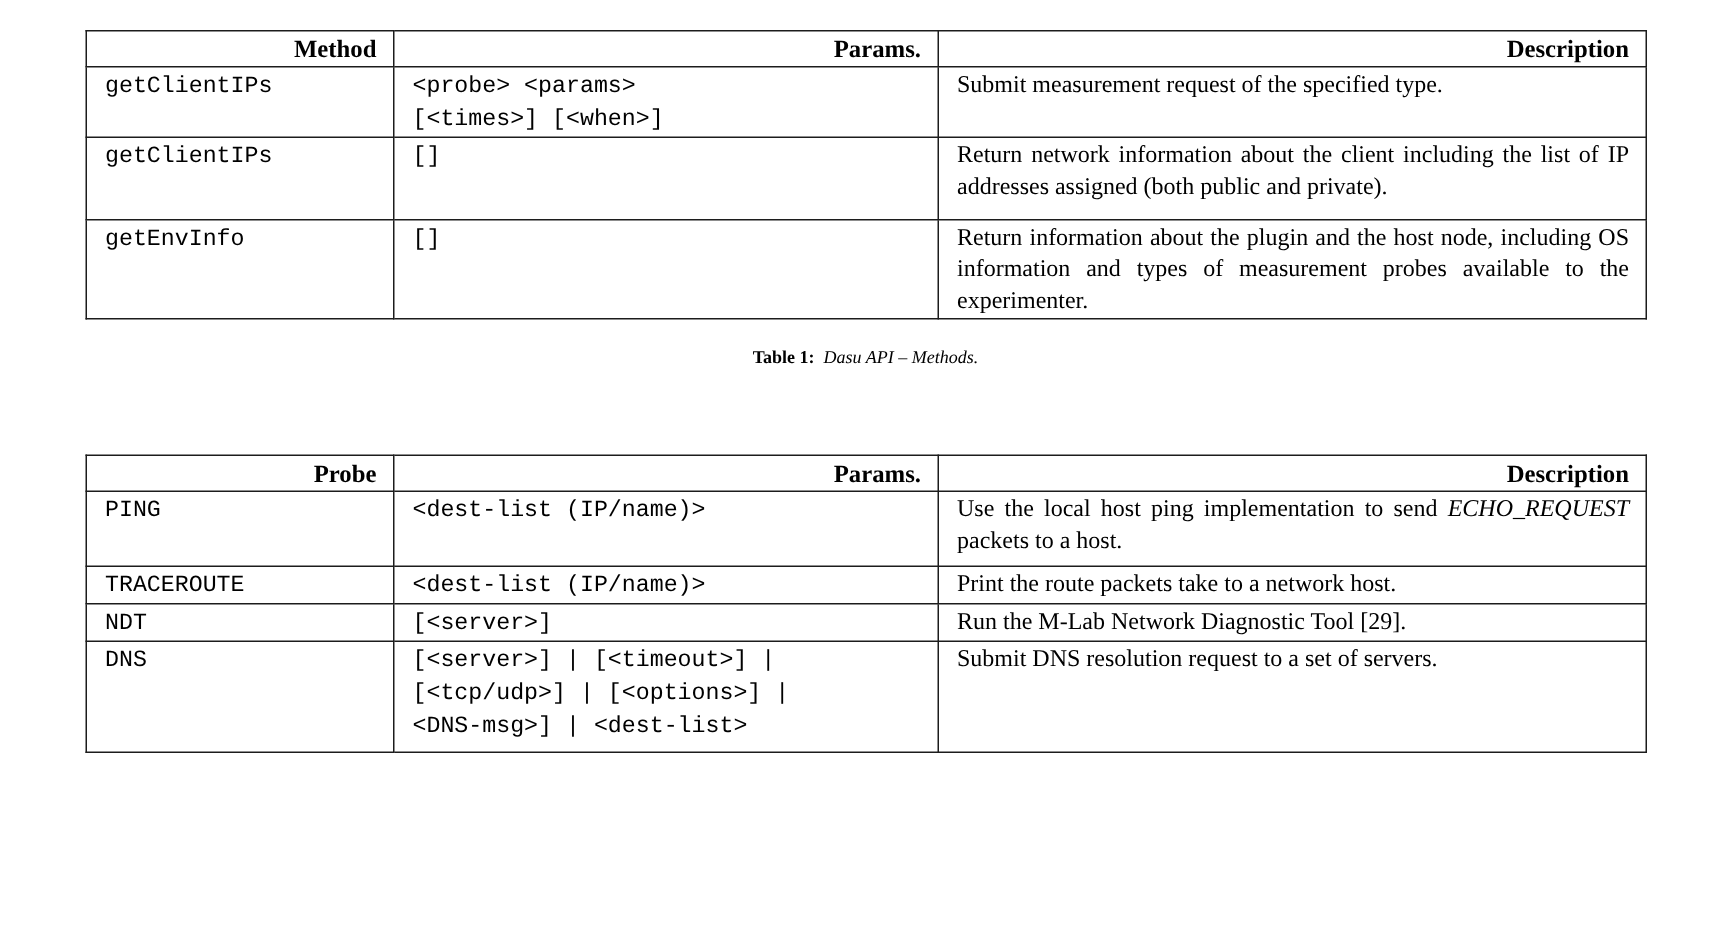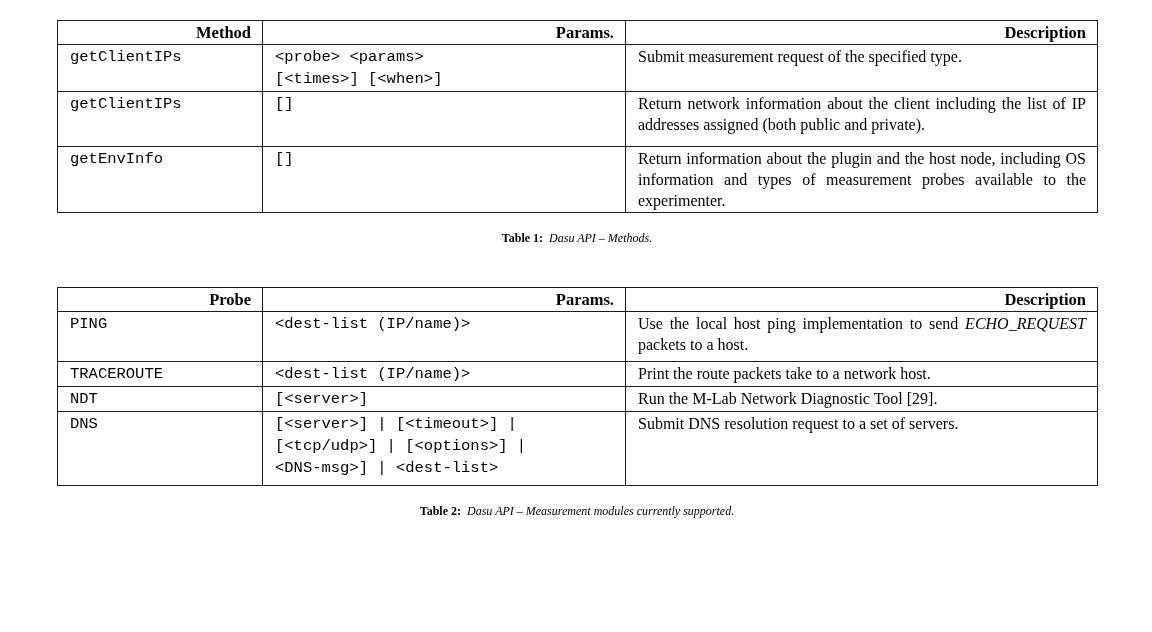--- a/index.html
+++ b/index.html
@@ -41,21 +41,21 @@
   tr.rh-52 > td { height: 52px; }
   tr.rh-47 > td { height: 47px; }
   tr.rh-71 > td { height: 71px; }
   tr.rh-49 > td { height: 49px; }
   .caption {
     text-align: center;
     font-size: 12px;
     line-height: 22px;
   }
   .caption-1 { margin-top: 14px; }
-  .t2-wrap  { margin-top: 38px; }
+  .t2-wrap  { margin-top: 54px; }
   .caption-2 { margin-top: 14px; }
   .cap-label { font-weight: bold; margin-right: 6px; }
   .cap-text { font-style: italic; }
 </style>
 </head>
 <body>
 
 <div class="page">
 
   <div class="tbl-wrap">
@@ -130,18 +130,15 @@
         <tr class="rh-71">
           <td class="mono">DNS</td>
           <td class="mono">[&lt;server&gt;] | [&lt;timeout&gt;] |
 [&lt;tcp/udp&gt;] | [&lt;options&gt;] |
 &lt;DNS-msg&gt;] | &lt;dest-list&gt;</td>
           <td class="desc"><span>Submit DNS resolution request to a set of servers.</span></td>
         </tr>
       </tbody>
     </table>
 
-    <div class="caption caption-2">
-      <span class="cap-label">Table 2:</span><span class="cap-text">Dasu API – Measurement modules currently supported.</span>
-    </div>
   </div>
 
 </div>
 
 </body></html>

